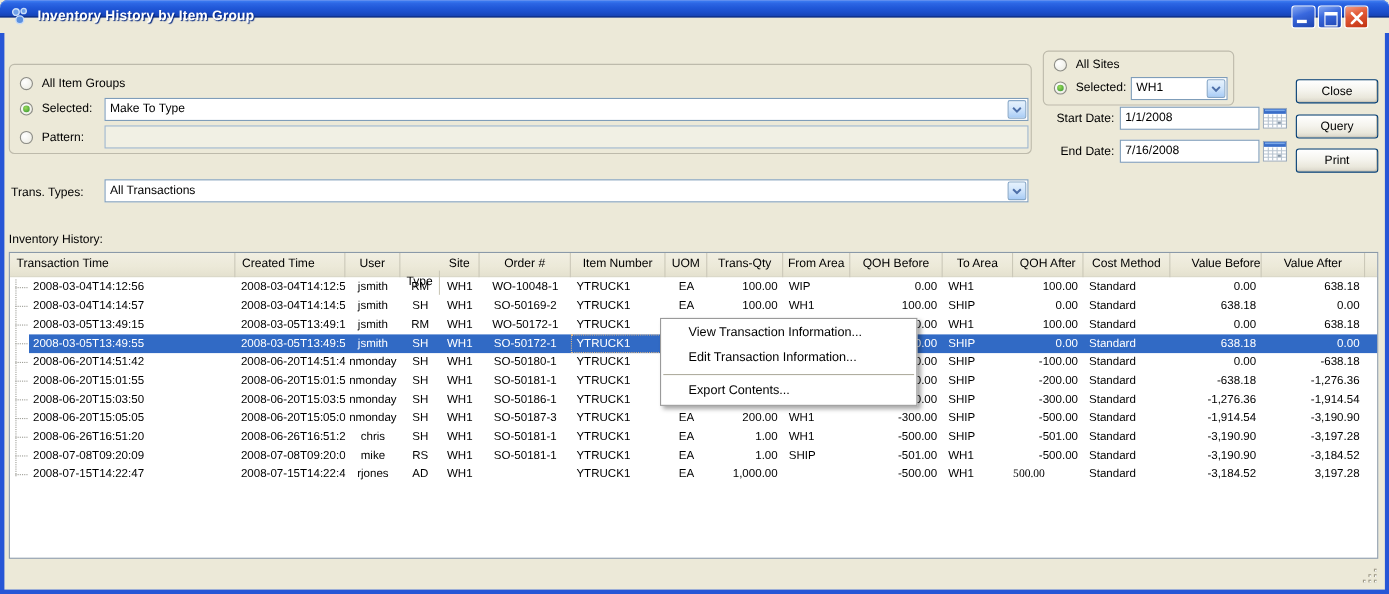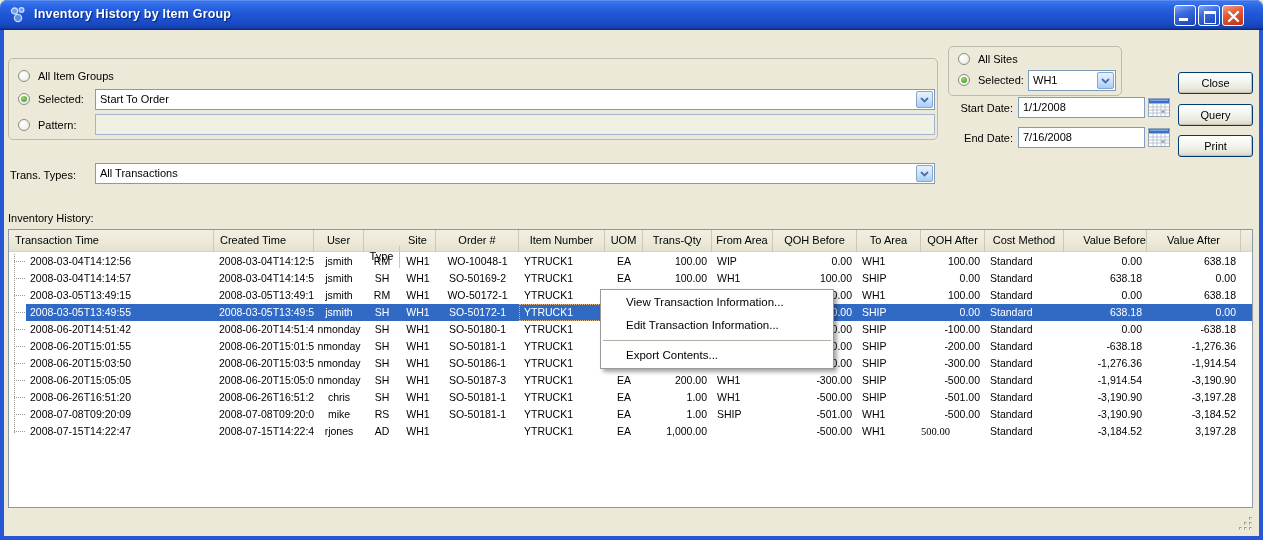--- a/index.html
+++ b/index.html
@@ -1,20 +1,20 @@
 <!DOCTYPE html>
 <html><head>
 <meta charset="utf-8">
 <style>
   * { margin:0; padding:0; box-sizing:border-box; }
   html,body { background:#0D1B4C; font-family:"Liberation Sans", sans-serif; }
   #window { position:relative; width:1263px; height:540px; background:#ECE9D8; overflow:hidden; }
 
   
-  .titlebar { position:absolute; left:0; top:0; width:1263px; height:30px;
+  .titlebar { position:absolute; left:0; top:0; width:1263px; height:16px;
     background:linear-gradient(180deg,#1E48C8 0%,#3A7AF0 6%,#2C66E4 20%,#2058D8 45%,#1B4ECB 70%,#1745B8 88%,#0E2F86 100%);
     border-radius:7px 7px 0 0; box-shadow:inset 0 1px 0 #5E8EF0, inset 0 -1px 0 #0A2A80; }
   .titlebar .app-icon { position:absolute; left:9px; top:6px; width:18px; height:18px; }
   .titlebar .title-text { position:absolute; left:34px; top:0; line-height:29px; color:#FFFFFF;
     font-size:12.5px; font-weight:bold; text-shadow:1px 1px 1px #00247E; letter-spacing:.2px; }
   .tb-btn { position:absolute; top:5px; width:22px; height:21px; border:1px solid #FFFFFF; border-radius:3px; cursor:pointer; }
   .tb-btn.min  { left:1174px; background:linear-gradient(160deg,#86A8F2 0%,#3968DE 40%,#1E44AE 100%); }
   .tb-btn.max  { left:1198px; background:linear-gradient(160deg,#86A8F2 0%,#3968DE 40%,#1E44AE 100%); }
   .tb-btn.close{ left:1222px; background:linear-gradient(160deg,#F2A088 0%,#E35B38 40%,#C03010 100%); }
   .tb-btn.min::after { content:""; position:absolute; left:4px; bottom:4px; width:9px; height:3px; background:#fff; }
@@ -107,21 +107,21 @@
   <div class="edge l"></div>
   <div class="edge r"></div>
   <div class="edge b"></div>
 
   <div class="groupbox" id="itemGroupBox"></div>
   <div class="radio" style="left:18px; top:70px;"></div>
   <span class="lbl" style="left:38px; top:70px;">All Item Groups</span>
   <div class="radio checked" style="left:18px; top:93px;"></div>
   <span class="lbl" style="left:38px; top:93px;">Selected:</span>
   <div class="combo" style="left:95px; top:89px; width:840px;">
-    <span class="txt">Start To Order</span>
+    <span class="txt">Make To Type</span>
     <span class="dd">
       <svg width="9" height="6" viewBox="0 0 9 6">
           <path d="M1 1 L4.5 4.5 L8 1" stroke="#4D6FA8" stroke-width="1.8" fill="none"></path>
         </svg>
     </span>
   </div>
   <div class="radio" style="left:18px; top:119px;"></div>
   <span class="lbl" style="left:38px; top:119px;">Pattern:</span>
   <div class="field dim" style="left:95px; top:114px; width:840px;"></div>
 

